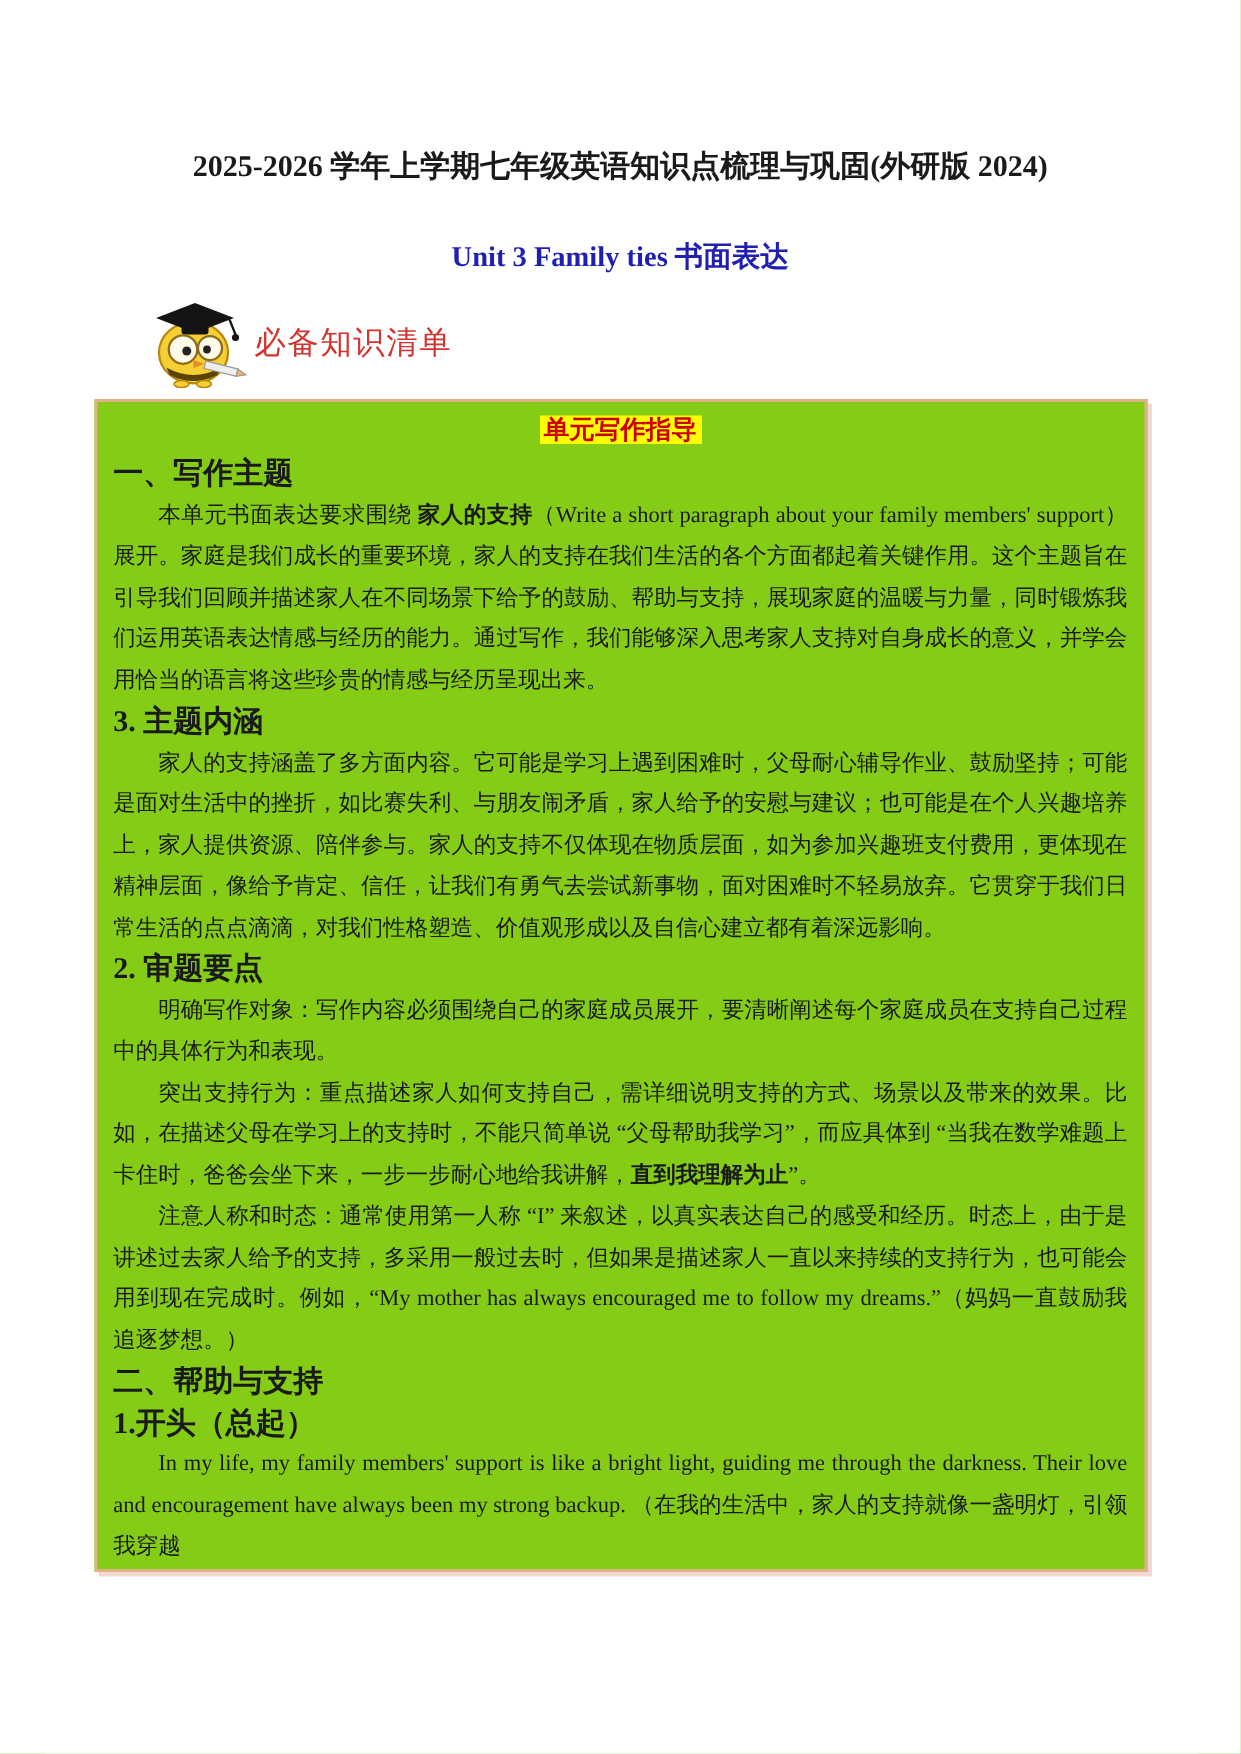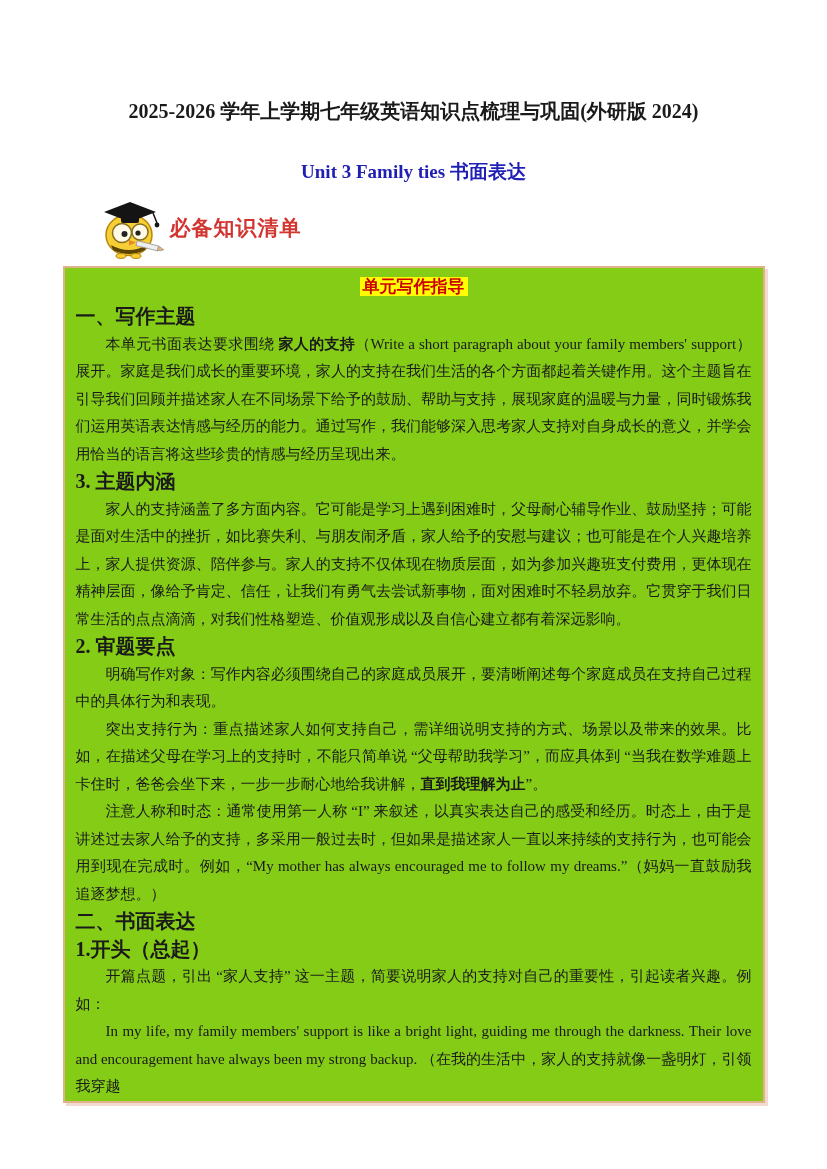--- a/index.html
+++ b/index.html
@@ -37,21 +37,21 @@
     height: 64px;
   }
   .mascot {
     width: 72px;
     height: 62px;
     flex: 0 0 auto;
   }
   .knowledge-label {
     font-family: "Liberation Sans", "DejaVu Sans", sans-serif;
     font-size: 21px;
-    font-weight: bold;
+    font-weight: normal;
     color: #d23430;
     margin-left: 2px;
     letter-spacing: 1px;
   }
   .guide-box {
     margin: 6px 33px 0;
     border: 2px solid #dfb28a;
     box-shadow: 3px 3px 0 #f3dad1;
     background: #84cc16;
     padding: 5px 11px 0;
@@ -133,24 +133,23 @@
     <p class="gb-p">家人的支持涵盖了多方面内容。它可能是学习上遇到困难时，父母耐心辅导作业、鼓励坚持；可能是面对生活中的挫折，如比赛失利、与朋友闹矛盾，家人给予的安慰与建议；也可能是在个人兴趣培养上，家人提供资源、陪伴参与。家人的支持不仅体现在物质层面，如为参加兴趣班支付费用，更体现在精神层面，像给予肯定、信任，让我们有勇气去尝试新事物，面对困难时不轻易放弃。它贯穿于我们日常生活的点点滴滴，对我们性格塑造、价值观形成以及自信心建立都有着深远影响。</p>
 
     <div class="gb-h">2. 审题要点</div>
 
     <p class="gb-p">明确写作对象：写作内容必须围绕自己的家庭成员展开，要清晰阐述每个家庭成员在支持自己过程中的具体行为和表现。</p>
 
     <p class="gb-p"><span>突出支持行为：重点描述家人如何支持自己，需详细说明支持的方式、场景以及带来的效果。比如，在描述父母在学习上的支持时，不能只简单说 “父母帮助我学习”，而应具体到 “当我在数学难题上卡住时，爸爸会坐下来，一步一步耐心地给我讲解，</span><b>直到我理解为止</b><span>”。</span></p>
 
     <p class="gb-p">注意人称和时态：通常使用第一人称 “I” 来叙述，以真实表达自己的感受和经历。时态上，由于是讲述过去家人给予的支持，多采用一般过去时，但如果是描述家人一直以来持续的支持行为，也可能会用到现在完成时。例如，“My mother has always encouraged me to follow my dreams.”（妈妈一直鼓励我追逐梦想。）</p>
 
-    <div class="gb-h">二、书面表达</div>
+    <div class="gb-h">二、帮助与支持</div>
 
 
     <div class="gb-h">1.开头（总起）</div>
 
-    <p class="gb-p">开篇点题，引出 “家人支持” 这一主题，简要说明家人的支持对自己的重要性，引起读者兴趣。例如：</p>
 
     <p class="gb-p">In my life, my family members' support is like a bright light, guiding me through the darkness. Their love and encouragement have always been my strong backup. （在我的生活中，家人的支持就像一盏明灯，引领我穿越</p>
 
   </div>
 
 </div>
 
 </body></html>

